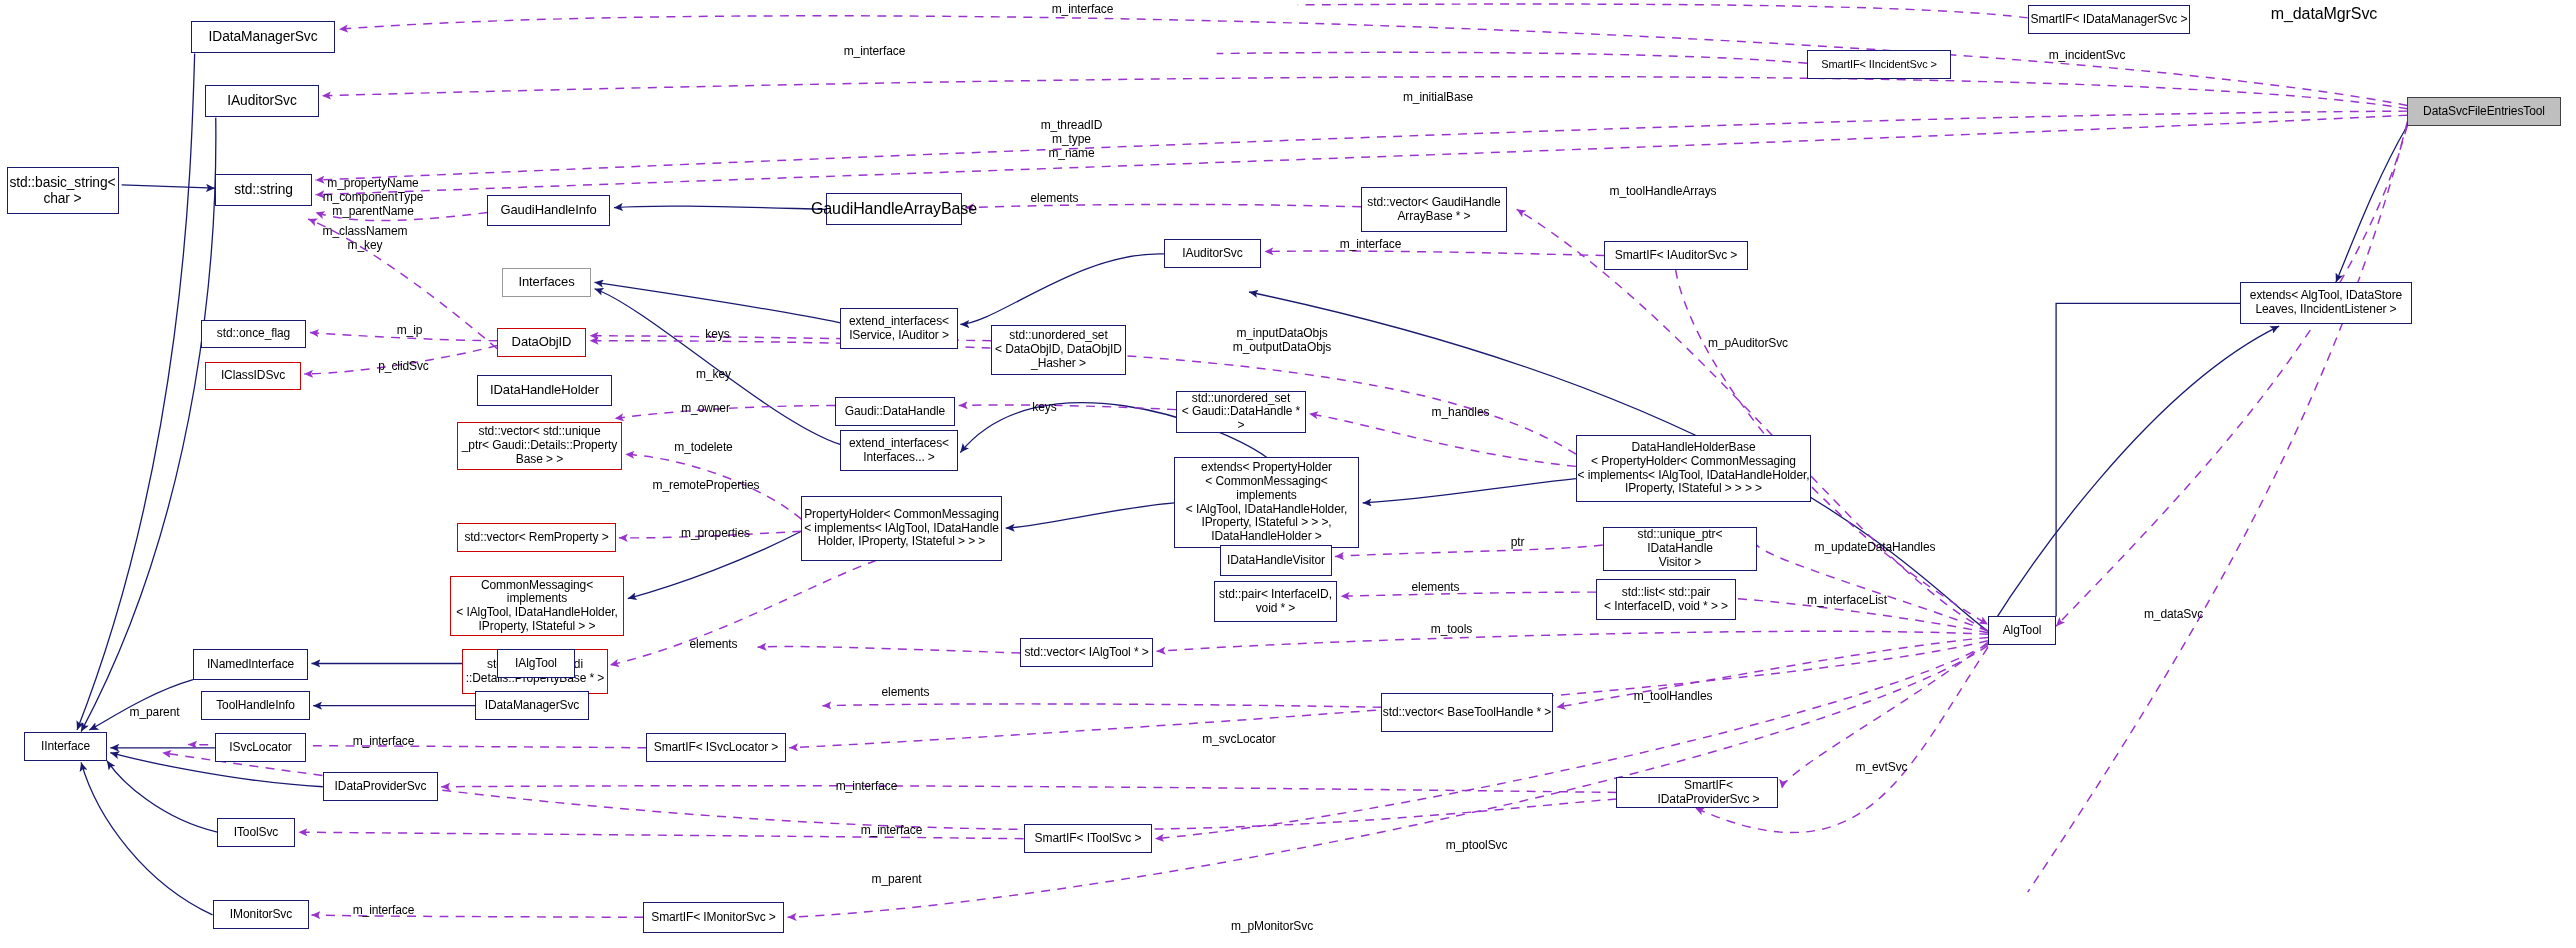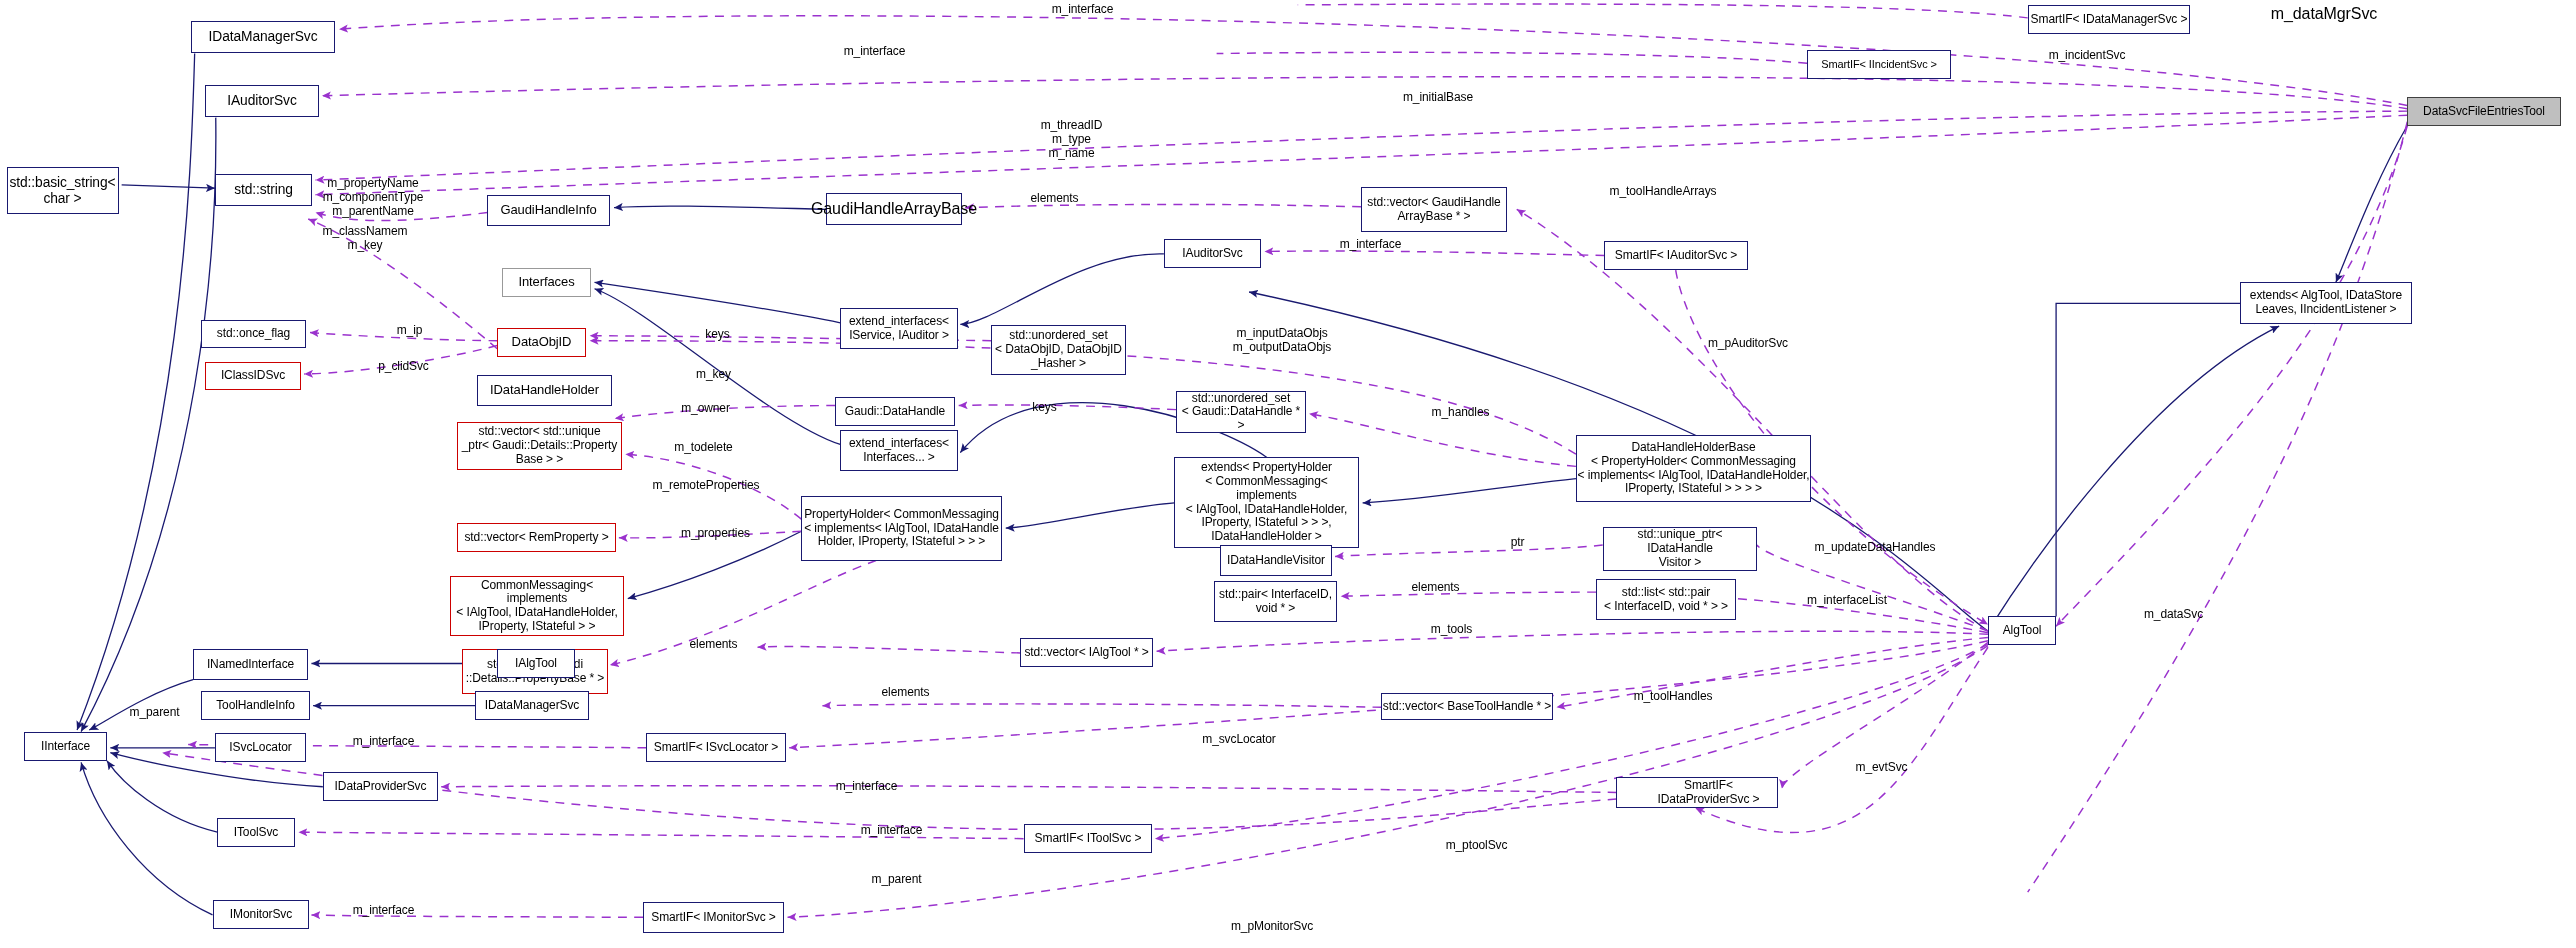--- a/index.html
+++ b/index.html
@@ -178,21 +178,21 @@
 Visitor &gt;</div>
       <div class="node" style="left: 1214px; top: 581px; width: 123px; height: 41px; font-size: 12px;">std::pair&lt; InterfaceID,
 void * &gt;</div>
       <div class="node" style="left: 1596px; top: 579px; width: 140px; height: 41px; font-size: 12px;">std::list&lt; std::pair
 &lt; InterfaceID, void * &gt; &gt;</div>
       <div class="node" style="left: 193px; top: 649px; width: 115px; height: 31px; font-size: 12px;">INamedInterface</div>
       <div class="node" style="left: 497px; top: 649px; width: 78px; height: 29px; font-size: 12px;">IAlgTool</div>
       <div class="node" style="left: 1020px; top: 638px; width: 133px; height: 29px; font-size: 12px;">std::vector&lt; IAlgTool * &gt;</div>
       <div class="node" style="left: 201px; top: 691px; width: 109px; height: 29px; font-size: 12px;">ToolHandleInfo</div>
       <div class="node" style="left: 475px; top: 691px; width: 114px; height: 29px; font-size: 12px;">IDataManagerSvc</div>
-      <div class="node" style="left: 1381px; top: 693px; width: 172px; height: 27px; font-size: 12px;">std::vector&lt; BaseToolHandle * &gt;</div>
+      <div class="node" style="left: 1381px; top: 693px; width: 172px; height: 39px; font-size: 12px;">std::vector&lt; BaseToolHandle * &gt;</div>
       <div class="node" style="left: 24px; top: 732px; width: 83px; height: 29px; font-size: 12px;">IInterface</div>
       <div class="node" style="left: 215px; top: 733px; width: 91px; height: 29px; font-size: 12px;">ISvcLocator</div>
       <div class="node" style="left: 646px; top: 733px; width: 140px; height: 29px; font-size: 12px;">SmartIF&lt; ISvcLocator &gt;</div>
       <div class="node" style="left: 323px; top: 772px; width: 115px; height: 29px; font-size: 12px;">IDataProviderSvc</div>
       <div class="node" style="left: 217px; top: 818px; width: 78px; height: 29px; font-size: 12px;">IToolSvc</div>
       <div class="node" style="left: 1024px; top: 824px; width: 128px; height: 29px; font-size: 12px;">SmartIF&lt; IToolSvc &gt;</div>
       <div class="node" style="left: 1616px; top: 777px; width: 162px; height: 31px; font-size: 12px; padding-left: 23px;">SmartIF&lt; IDataProviderSvc &gt;</div>
       <div class="node" style="left: 213px; top: 900px; width: 96px; height: 29px; font-size: 12px;">IMonitorSvc</div>
       <div class="node" style="left: 643px; top: 902px; width: 141px; height: 31px; font-size: 12px;">SmartIF&lt; IMonitorSvc &gt;</div>
       <div class="node" style="left: 1988px; top: 616px; width: 68px; height: 29px; font-size: 12px;">AlgTool</div>

